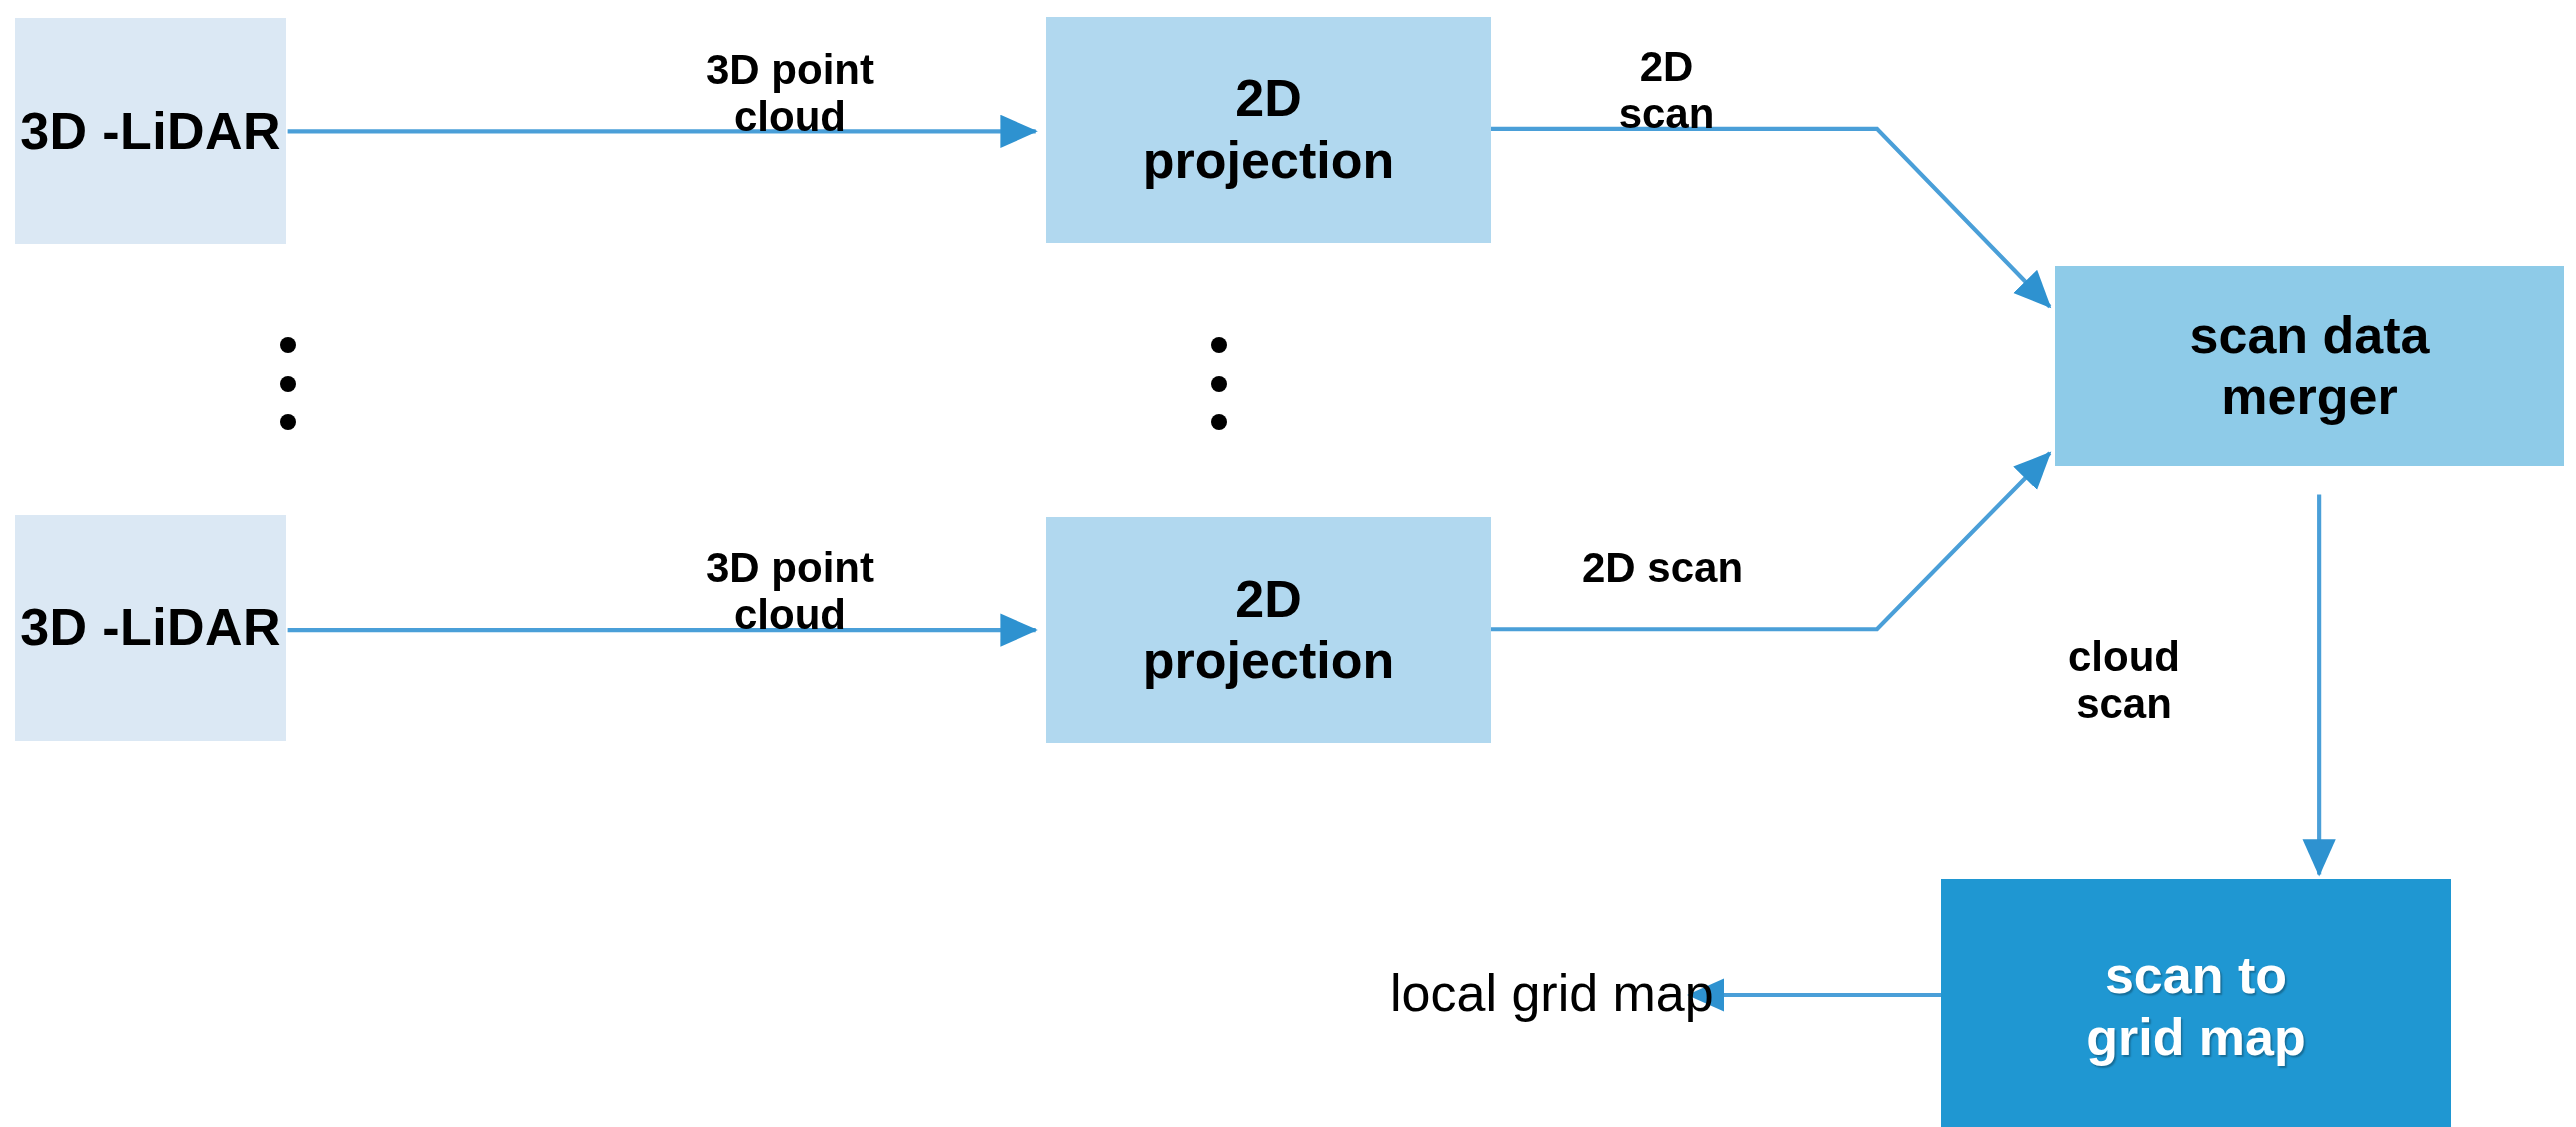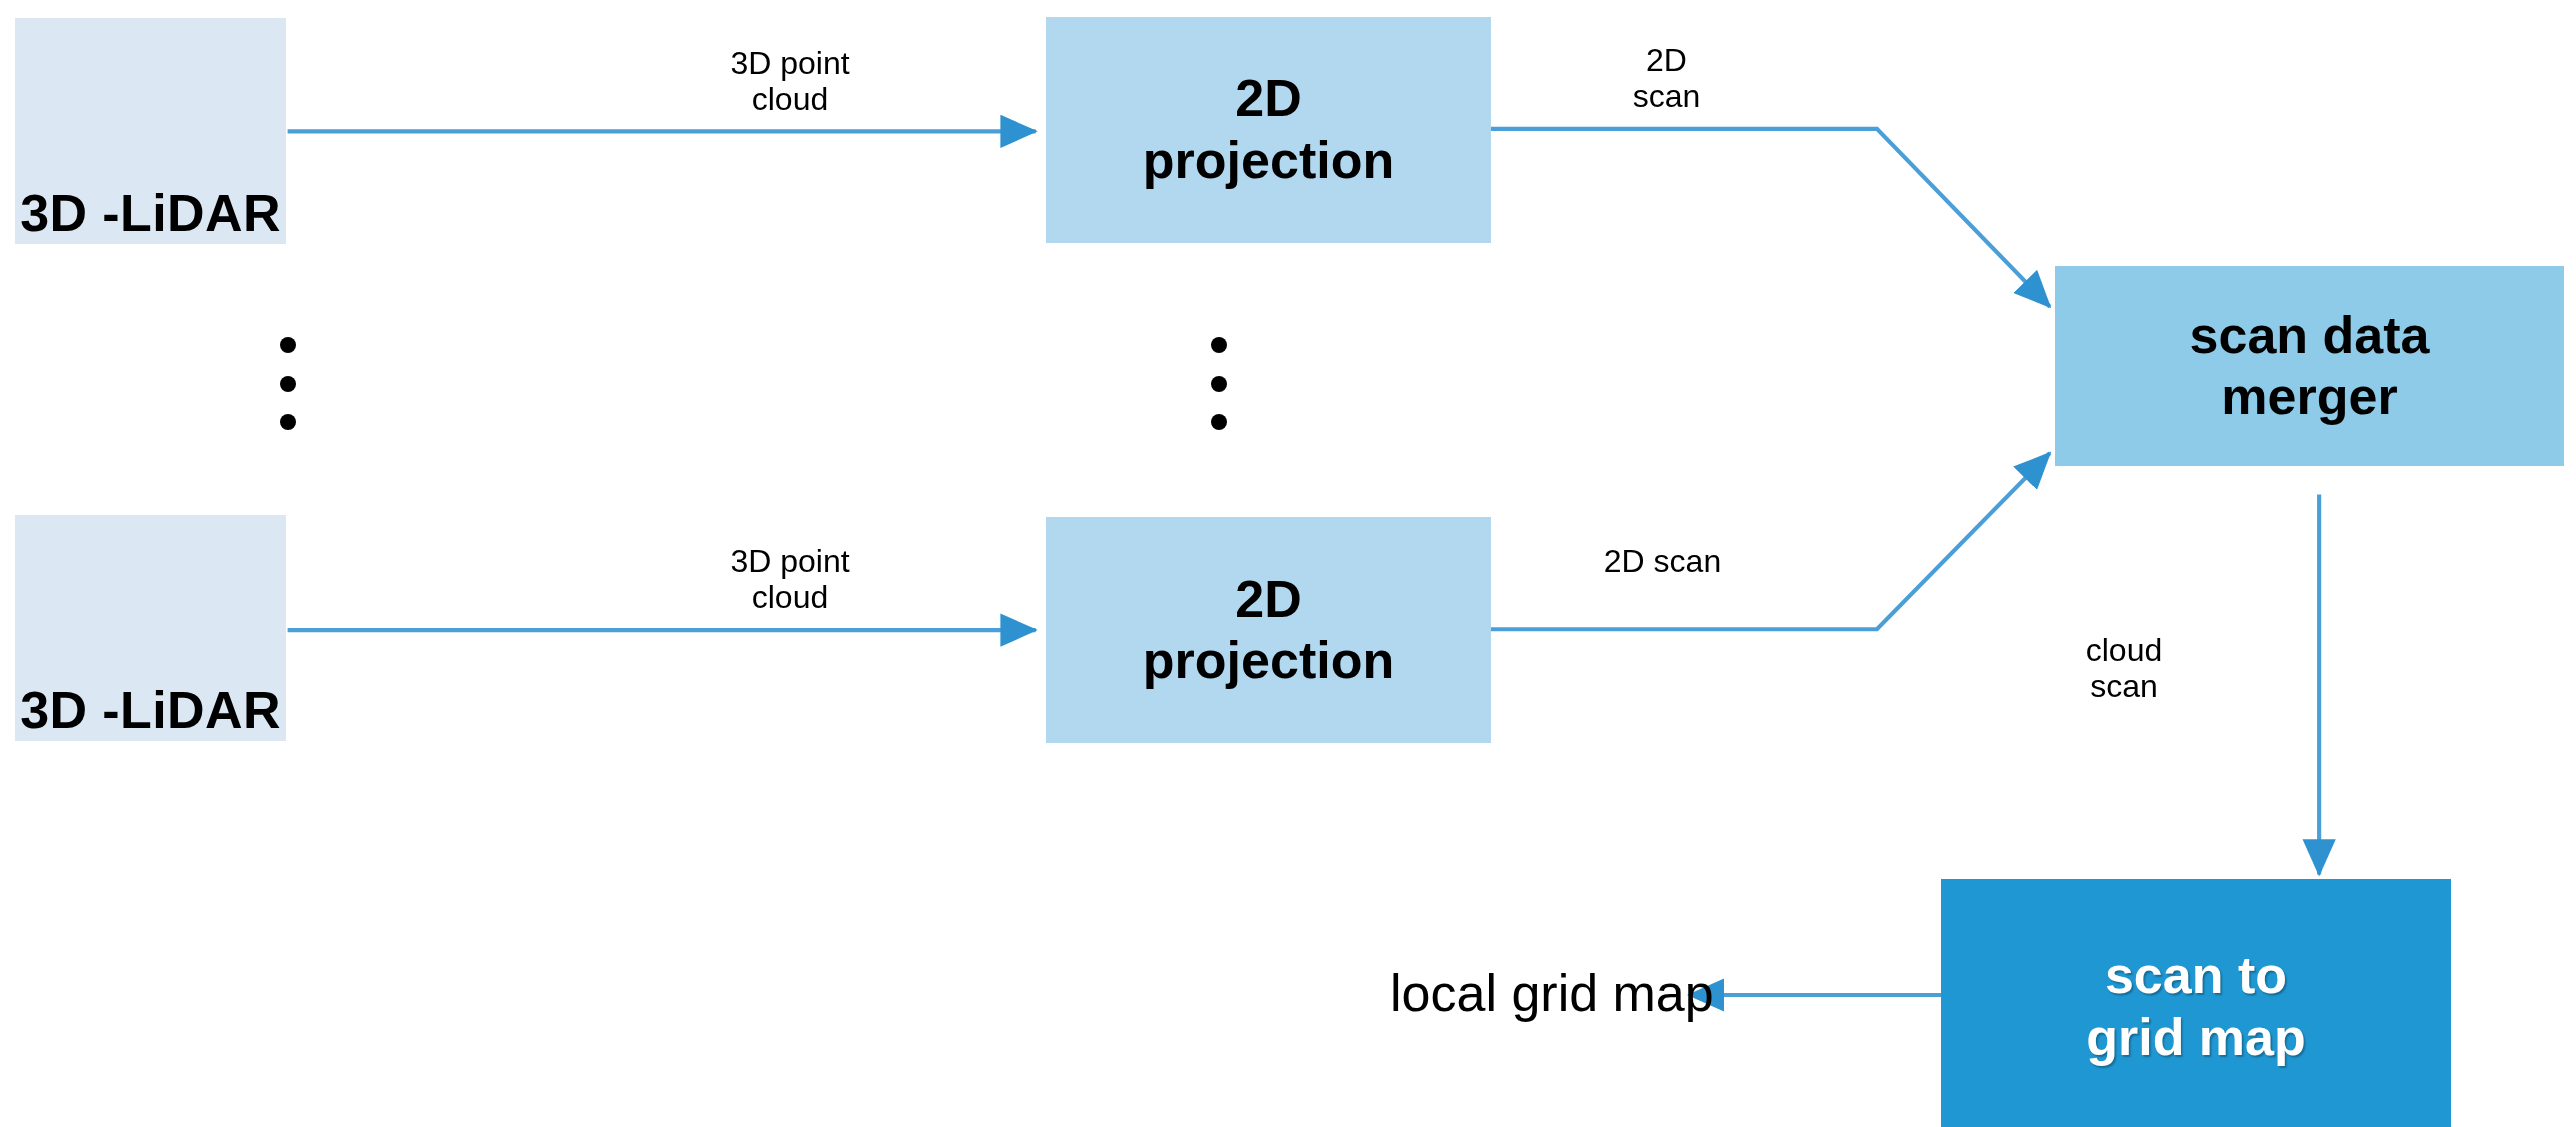--- a/index.html
+++ b/index.html
@@ -23,44 +23,43 @@
     text-align: center;
     font-weight: bold;
     line-height: 1.18;
     color: #000000;
     white-space: pre-line;
   }
   .node.lidar {
     background: #dbe8f4;
     font-size: 52px;
     letter-spacing: 0.4px;
-    align-items: flex-end;
   }
   .node.proj {
     background: #b1d8ef;
     font-size: 52px;
   }
   .node.merger {
     background: #8ecbe8;
     font-size: 52px;
   }
   .node.gridmap {
     background: #1f97d2;
     color: #ffffff;
     font-size: 52px;
     text-shadow: 1.7px 1.7px 1.7px rgba(0,0,0,0.28);
   }
   .edge-label {
     position: absolute;
     text-align: center;
-    font-size: 32px;
+    font-size: 42px;
     line-height: 1.12;
     color: #000000;
     white-space: pre-line;
-    font-weight: normal;
+    font-weight: bold;
   }
   .plain-label {
     position: absolute;
     font-size: 52px;
     font-weight: normal;
     color: #000000;
     white-space: nowrap;
   }
   .ellipsis {
     position: absolute;

